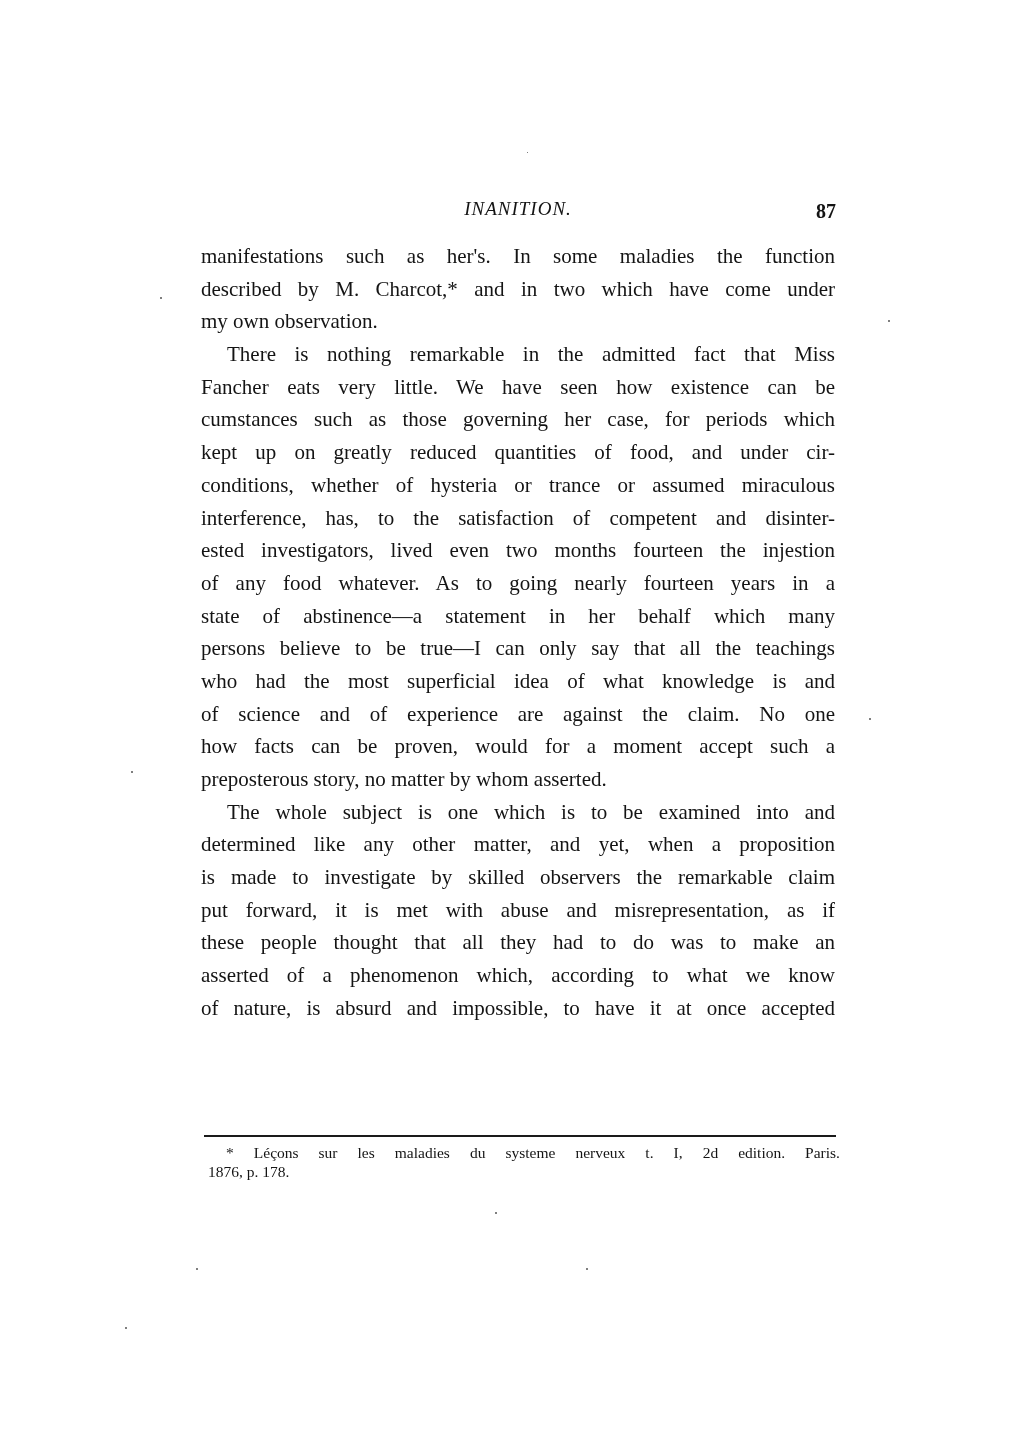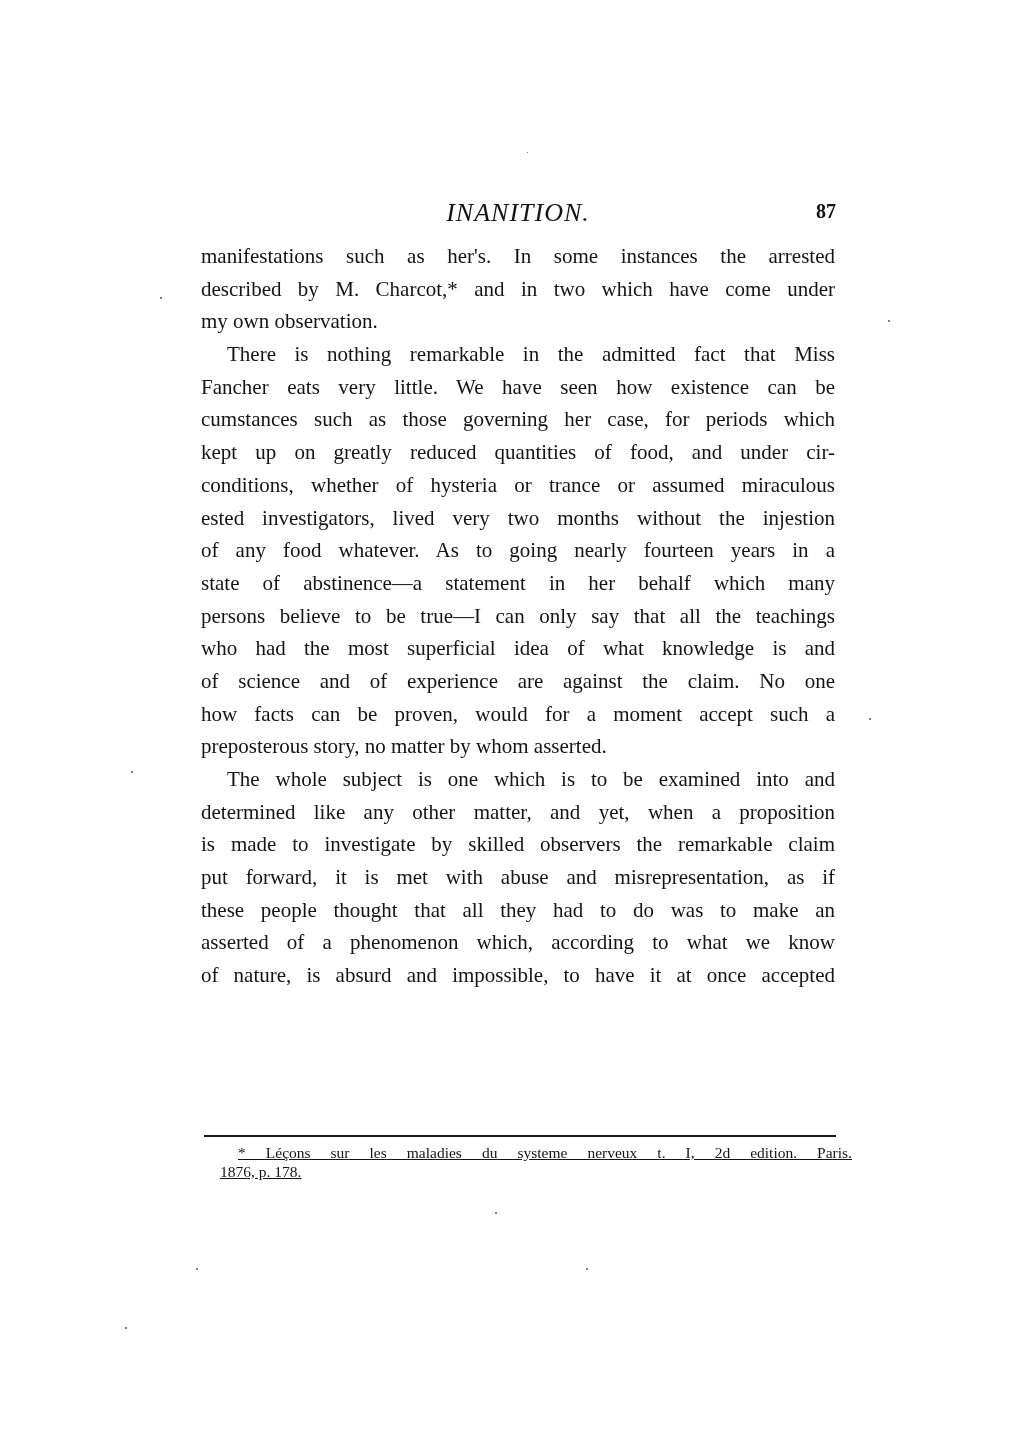--- a/index.html
+++ b/index.html
@@ -10,64 +10,65 @@
       overflow: hidden;
       font-family: "Liberation Serif", "DejaVu Serif", serif;
       color: #141414;
     }
     .page { position: absolute; left: 0; top: 0; width: 1025px; height: 1429px; }
     .running-head {
       position: absolute; left: 200px; top: 196px; width: 636px; height: 30px;
     }
     .running-title {
       position: absolute; left: 0; width: 100%; text-align: center;
-      font-style: italic; font-size: 26px; letter-spacing: 1px; top: 2px;
+      font-style: italic; font-size: 19px; letter-spacing: 1px; top: 2px;
     }
     .page-number {
       position: absolute; right: 0; top: 4px; font-size: 20px; font-weight: bold;
     }
     .body-text { position: absolute; left: 201px; top: 240px; width: 634px; }
     .line {
       height: 32.7px; line-height: 32.7px;
       font-size: 21px;
       text-align: justify; text-align-last: justify;
       white-space: nowrap;
     }
     .line.last { text-align-last: left; }
     .line.indent { padding-left: 26px; }
     .rule {
       position: absolute; left: 204px; top: 1135px; width: 632px; height: 2px; background: #1a1a1a;
     }
-    .footnote { position: absolute; left: 220px; top: 1143px; width: 632px; font-size: 15.5px; text-decoration: underline; }
+    .footnote { position: absolute; left: 208px; top: 1143px; width: 632px; font-size: 15.5px; }
     .footnote .fline { height: 19px; line-height: 19px; text-align: justify; text-align-last: justify; white-space: nowrap; }
     .footnote .fline.first { padding-left: 18px; }
     .footnote .fline.last { text-align-last: left; }
     .speck { position: absolute; width: 2px; height: 2px; background: #555; border-radius: 1px; }
   </style>
 </head>
 <body>
 
 <div class="page">
 
   <div class="running-head">
     <div class="running-title">INANITION.</div>
     <div class="page-number">87</div>
   </div>
 
   <div class="body-text">
-    <div class="line">manifestations such as her's.  In some instances the arrested</div>
+    <div class="line">manifestations such as her's.  In some maladies the function</div>
     <div class="line">described by M. Charcot,* and in two which have come under</div>
     <div class="line last">my own observation.</div>
 
     <div class="line indent">There is nothing remarkable in the admitted fact that Miss</div>
     <div class="line">Fancher eats very little.  We have seen how existence can be</div>
     <div class="line">cumstances such as those governing her case, for periods which</div>
     <div class="line">kept up on greatly reduced quantities of food, and under cir-</div>
     <div class="line">conditions, whether of hysteria or trance or assumed miraculous</div>
-    <div class="line">ested investigators, lived very two months without the injestion</div>
+    <div class="line">interference, has, to the satisfaction of competent and disinter-</div>
+    <div class="line">ested investigators, lived even two months fourteen the injestion</div>
     <div class="line">of any food whatever.  As to going nearly fourteen years in a</div>
     <div class="line">state of abstinence—a statement in her behalf which many</div>
     <div class="line">persons believe to be true—I can only say that all the teachings</div>
     <div class="line">who had the most superficial idea of what knowledge is and</div>
     <div class="line">of science and of experience are against the claim.  No one</div>
     <div class="line">how facts can be proven, would for a moment accept such a</div>
     <div class="line last">preposterous story, no matter by whom asserted.</div>
 
     <div class="line indent">The whole subject is one which is to be examined into and</div>
     <div class="line">determined like any other matter, and yet, when a proposition</div>

